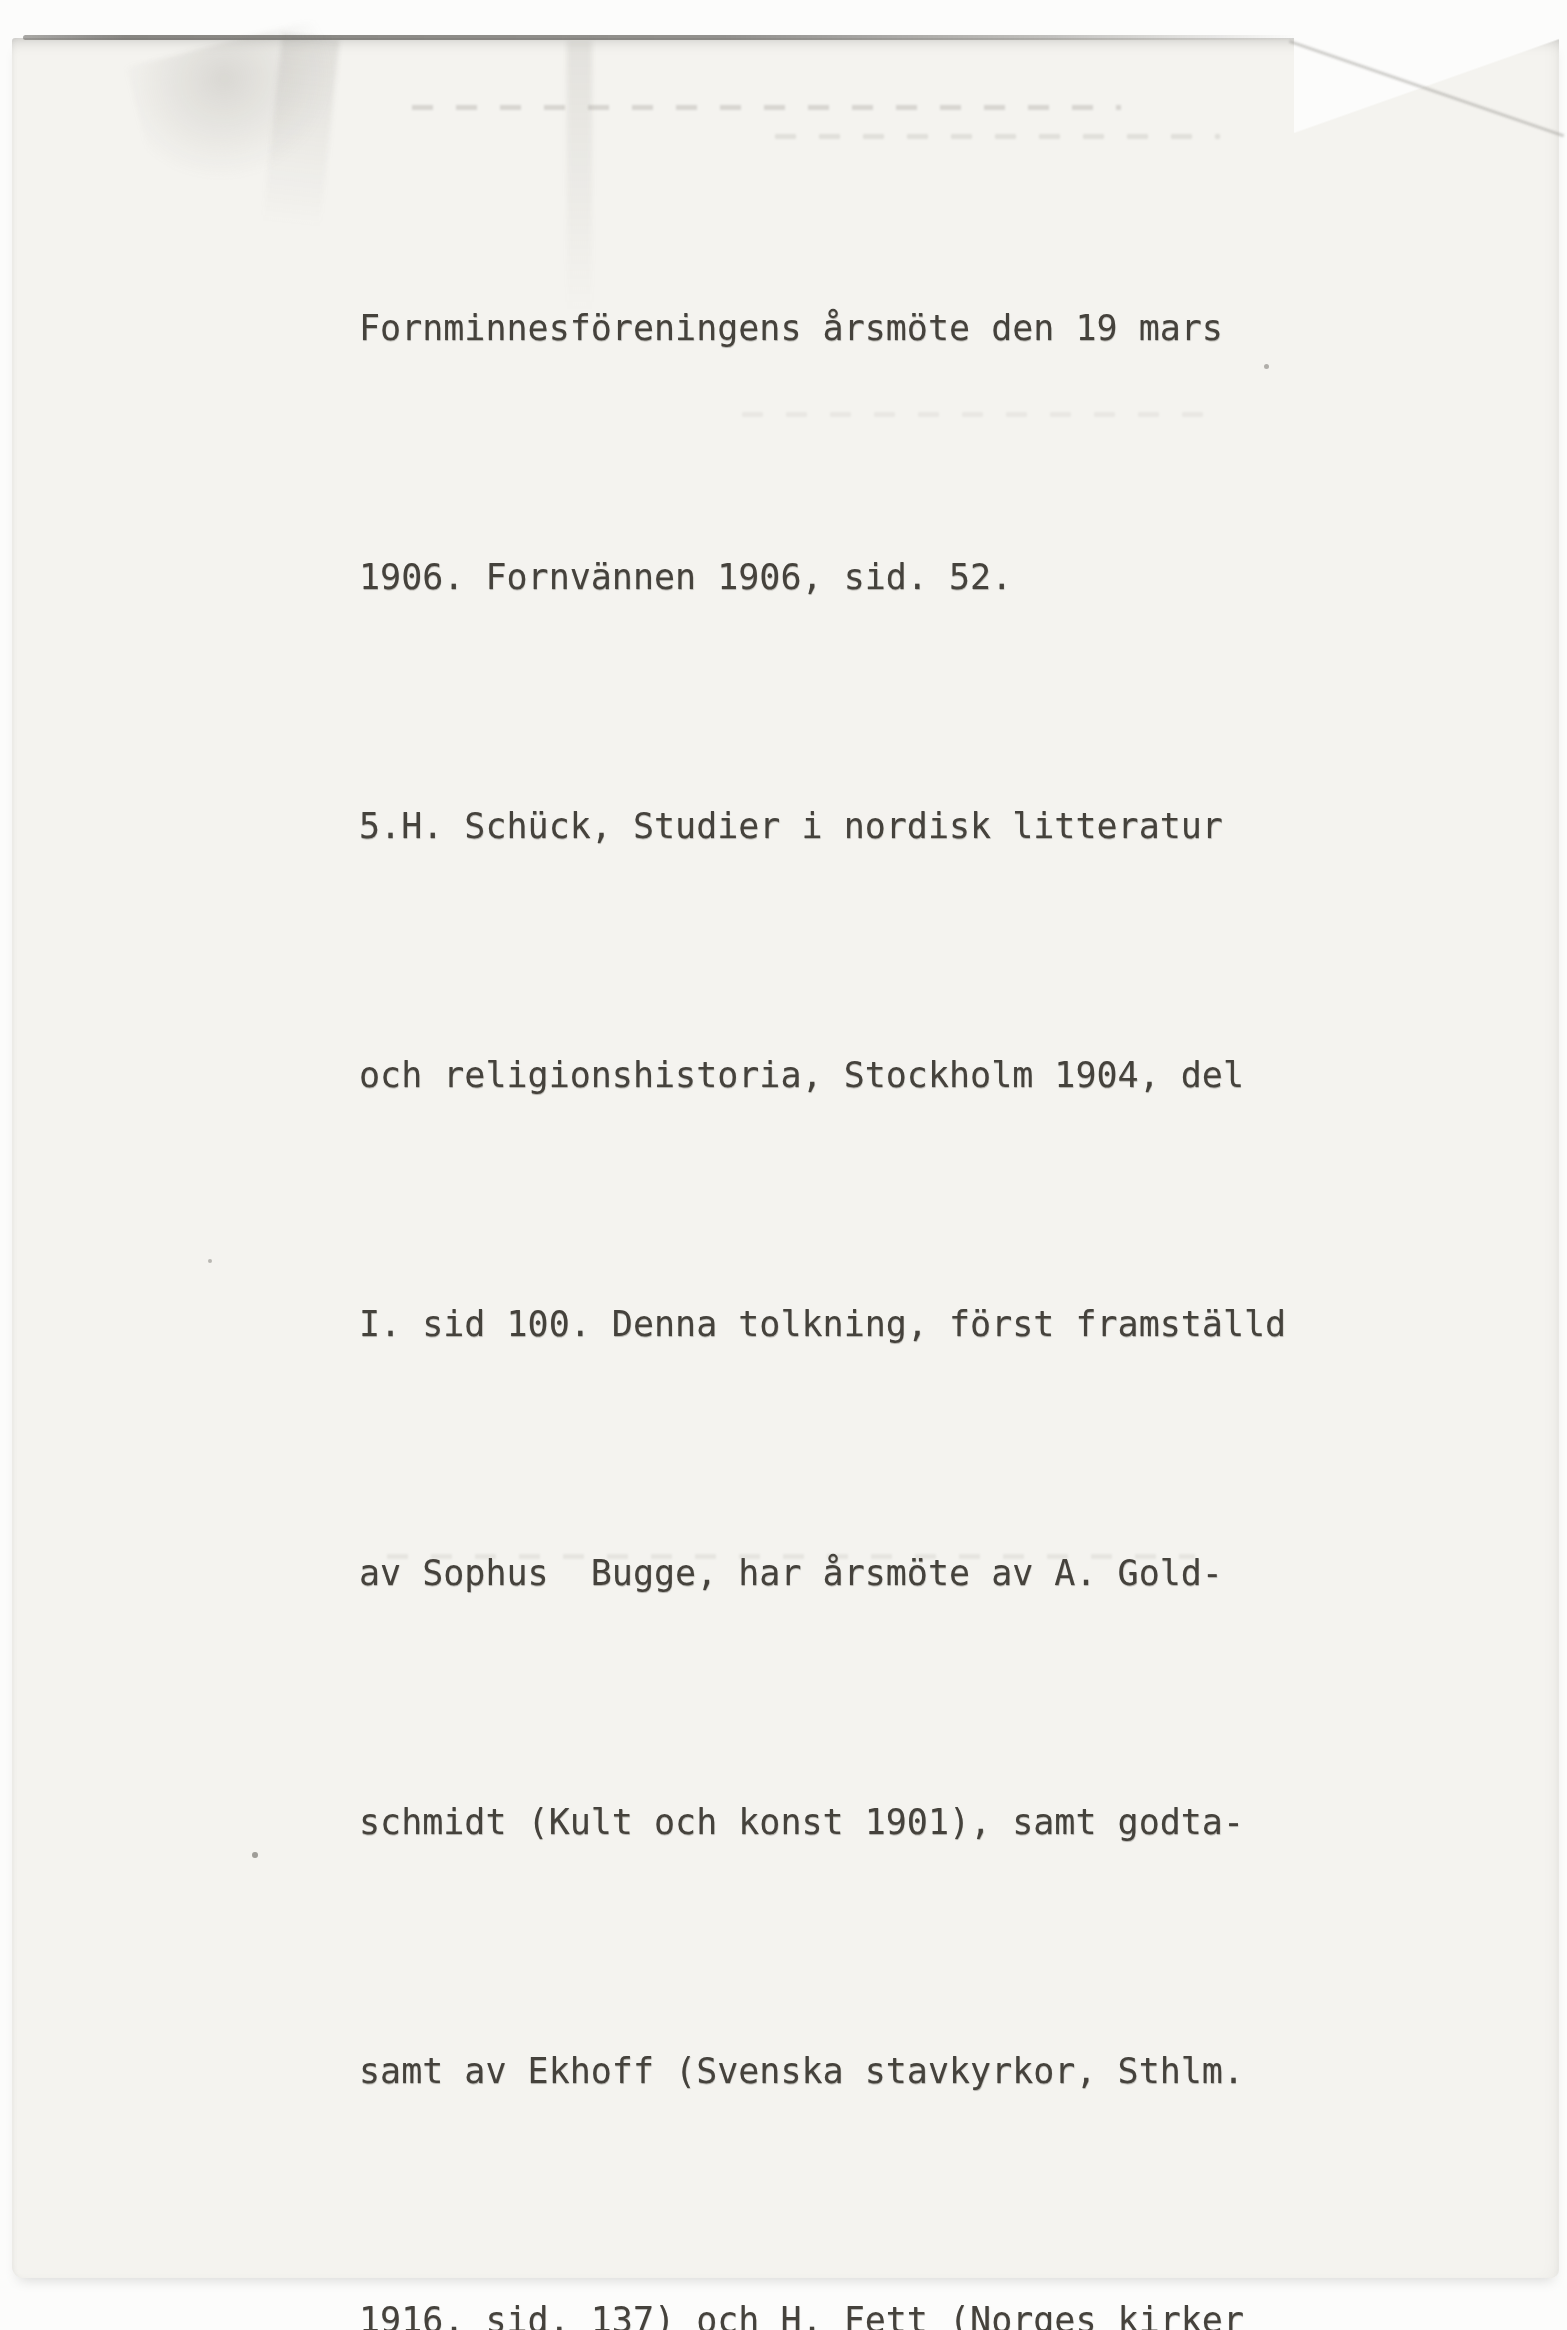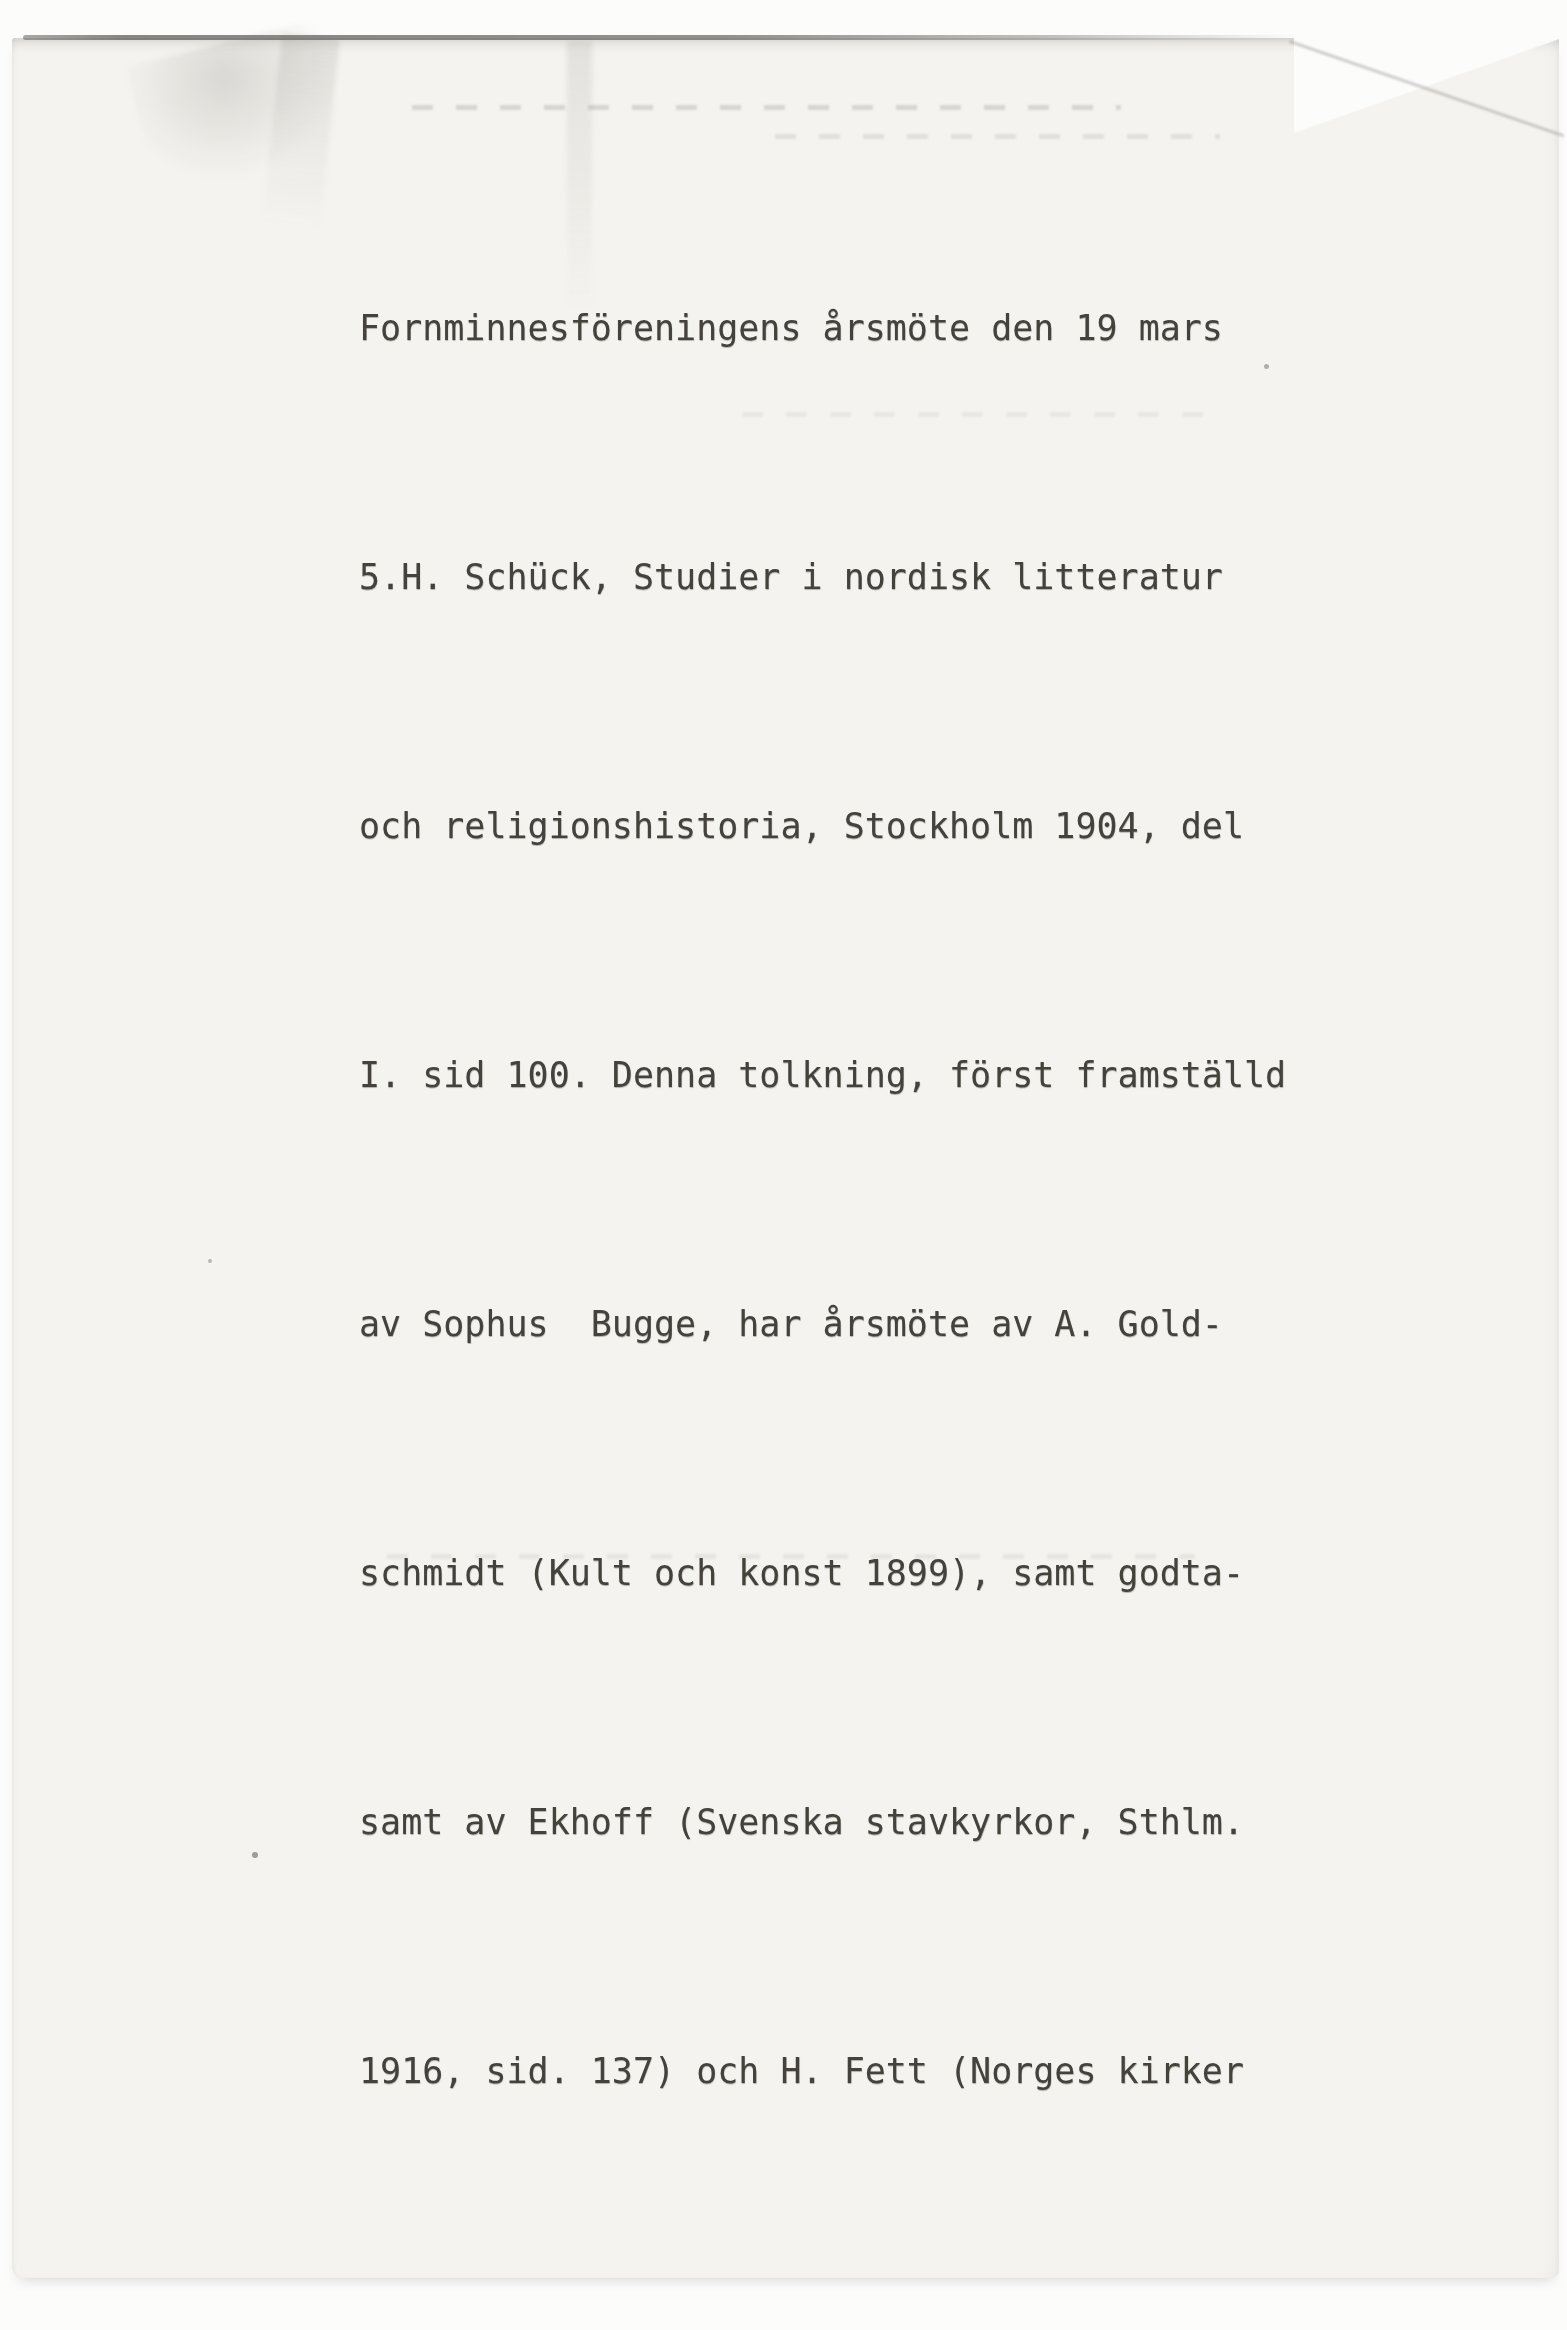--- a/index.html
+++ b/index.html
@@ -80,25 +80,26 @@
 <div class="ghostrow g1"></div>
 <div class="ghostrow g2"></div>
 <div class="ghostrow g3"></div>
 <div class="ghostrow g4"></div>
 <div class="speck sp1"></div>
 <div class="speck sp2"></div>
 <div class="speck sp3"></div>
 
 <div class="textblock">
   <div class="line">Fornminnesföreningens årsmöte den 19 mars</div>
+  <div class="line">1906. Fornvännen 1906, sid. 52.</div>
   <div class="line">5.H. Schück, Studier i nordisk litteratur</div>
   <div class="line">och religionshistoria, Stockholm 1904, del</div>
   <div class="line">I. sid 100. Denna tolkning, först framställd</div>
   <div class="line">av Sophus  Bugge, har årsmöte av A. Gold-</div>
-  <div class="line">schmidt (Kult och konst 1899), samt godta-</div>
+  <div class="line">schmidt (Kult och konst 1901), samt godta-</div>
   <div class="line">samt av Ekhoff (Svenska stavkyrkor, Sthlm.</div>
   <div class="line">1916, sid. 137) och H. Fett (Norges kirker</div>
   
   
   
   
   
   
   
   

